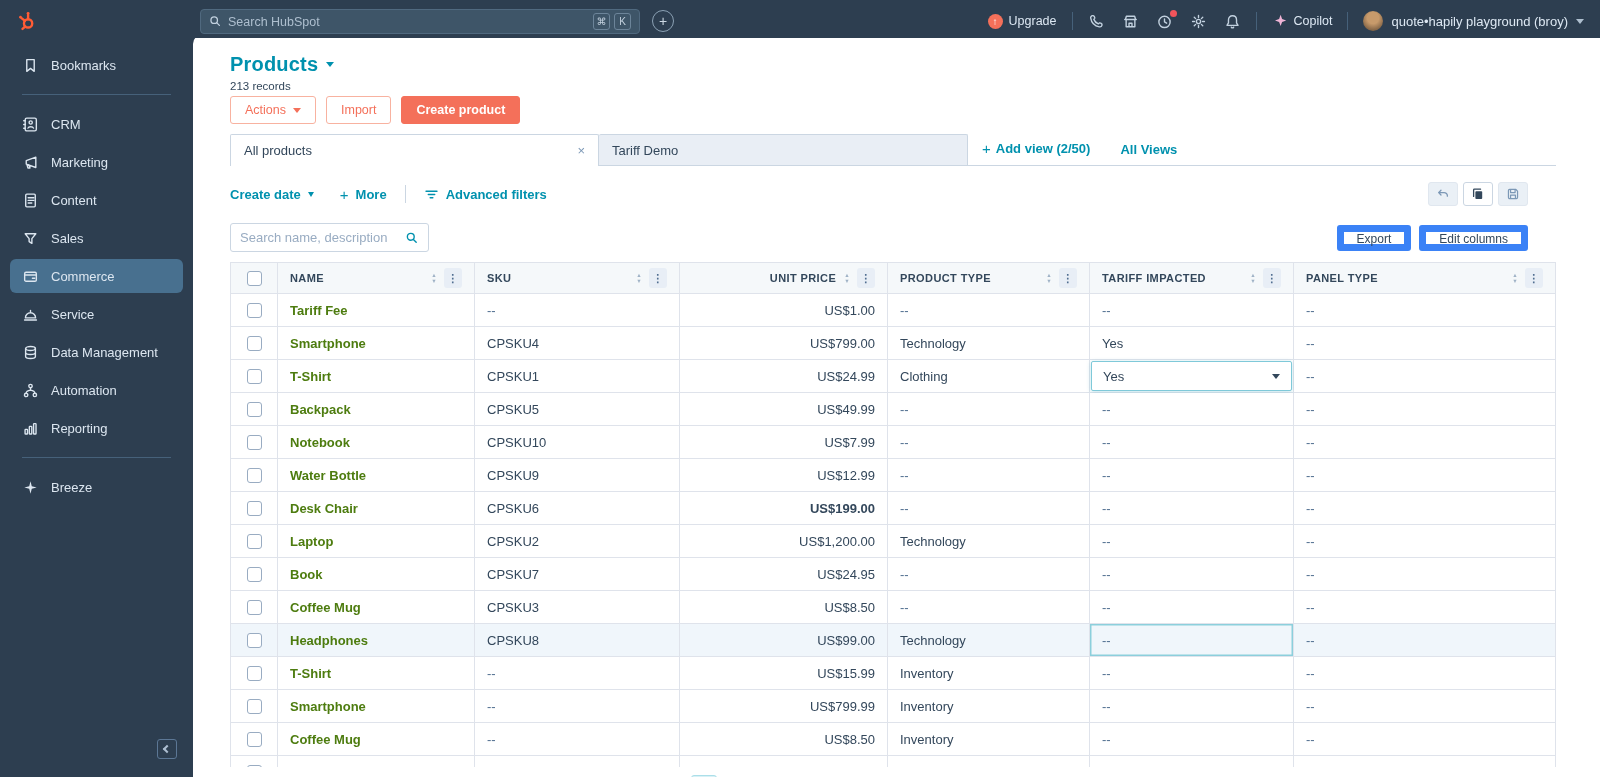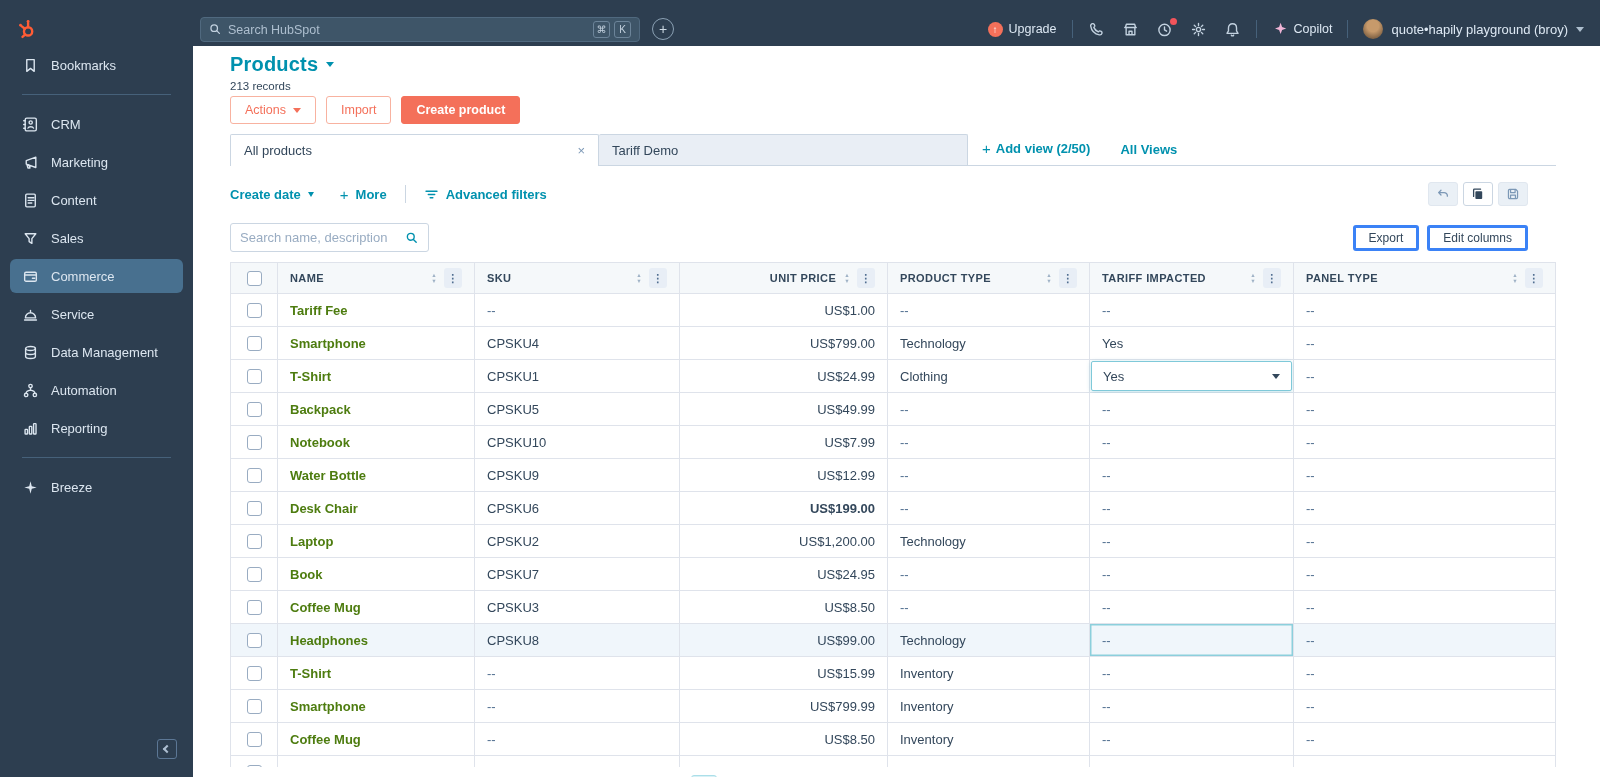--- a/index.html
+++ b/index.html
@@ -1,20 +1,20 @@
 <!DOCTYPE html>
 <html><head>
 <meta charset="utf-8">
 <style>
   * { box-sizing: border-box; margin: 0; padding: 0; }
   html,body { width:1600px; height:777px; overflow:hidden; }
   body { font-family:"Liberation Sans", sans-serif; background:#2d3e50; color:#33475b; }
 
   
-  .topbar { position:fixed; top:12px; left:0; width:1600px; height:34px; background:#2d3e50; display:flex; align-items:center; z-index:30; }
+  .topbar { position:fixed; top:4px; left:0; width:1600px; height:34px; background:#2d3e50; display:flex; align-items:center; z-index:30; }
   .logo { margin-left:16px; display:flex; align-items:center; }
   .searchbar { position:absolute; left:200px; top:5px; width:440px; height:25px; background:#3e5568; border:1px solid #50697f; border-radius:4px; display:flex; align-items:center; padding:0 8px; }
   .searchbar input { flex:1; min-width:0; background:transparent; border:none; outline:none; color:#dbe5ee; font-size:12.5px; font-family:inherit; margin-left:6px; }
   .searchbar input::placeholder { color:#aebfcf; }
   .kbd { width:17px; height:17px; border:1px solid #6c8499; border-radius:3px; color:#c3d1de; font-size:10px; display:flex; align-items:center; justify-content:center; margin-left:4px; flex:none; }
   .plus-btn { position:absolute; left:652px; top:6px; width:22px; height:22px; border:1.5px solid #8ba1b4; border-radius:50%; color:#cdd9e4; font-size:14px; display:flex; align-items:center; justify-content:center; }
   .tb-right { margin-left:auto; display:flex; align-items:center; gap:15px; padding-right:16px; }
   .upgrade { display:flex; align-items:center; gap:6px; color:#dde8f3; font-size:12.5px; }
   .up-circle { width:15px; height:15px; border-radius:50%; background:#f4705a; color:#fff; font-size:10px; font-weight:bold; display:flex; align-items:center; justify-content:center; }
   .tb-divider { width:1px; height:18px; background:#46617a; }
@@ -65,21 +65,21 @@
   .gap26 { width:26px; } .v-divider { width:1px; height:18px; background:#cbd6e2; margin:0 18px; }
   .mini-actions { margin-left:auto; display:flex; gap:5px; }
   .mini-btn { width:30px; height:24px; background:#eaf0f6; border:1px solid #e0e7ef; border-radius:3px; display:flex; align-items:center; justify-content:center; cursor:pointer; }
   .mini-btn.active { background:#fff; border:1px solid #cbd6e2; }
 
   
   .toolbar-row { display:flex; align-items:center; margin-top:16px; padding-right:28px; }
   .search-box { width:199px; height:29px; border:1px solid #cbd6e2; border-radius:3px; display:flex; align-items:center; padding:0 9px; background:#fff; }
   .search-box input { flex:1; min-width:0; border:none; outline:none; font-size:13px; color:#33475b; font-family:inherit; }
   .search-box input::placeholder { color:#99acc2; }
-  .btn-white { height:26px; padding:0 13px; background:#fff; border:3px solid #3b82f6; border-radius:3px; color:#33475b; font-size:12px; font-family:inherit; cursor:pointer; }
+  .btn-white { height:26px; padding:0 13px; background:#fff; border:7px solid #3b82f6; border-radius:3px; color:#33475b; font-size:12px; font-family:inherit; cursor:pointer; }
   .ml-auto { margin-left:auto; } .ml8 { margin-left:8px; }
 
   
   .table-wrap { margin-top:10px; height:505px; overflow:hidden; }
   .t-row { display:flex; }
   .cell { border-right:1px solid #dfe3eb; border-bottom:1px solid #dfe3eb; padding:0 12px; display:flex; align-items:center; font-size:13px; color:#33475b; background:#fff; height:33px; position:relative; }
   .t-row .cell:first-child { border-left:1px solid #dfe3eb; }
   .t-header .cell { background:#f5f8fa; height:32px; font-size:11px; font-weight:700; letter-spacing:.4px; border-top:1px solid #dfe3eb; }
   .chk-cell { justify-content:center; padding:0; }
   .chk { width:15px; height:15px; border:1px solid #99acc2; border-radius:3px; background:#fff; cursor:pointer; }

